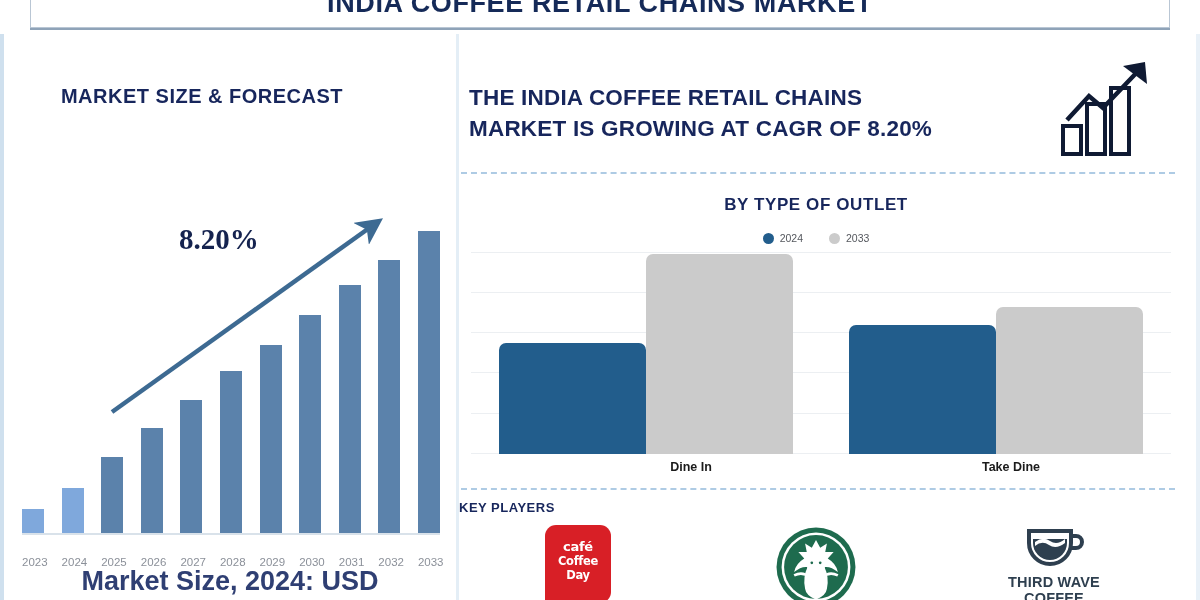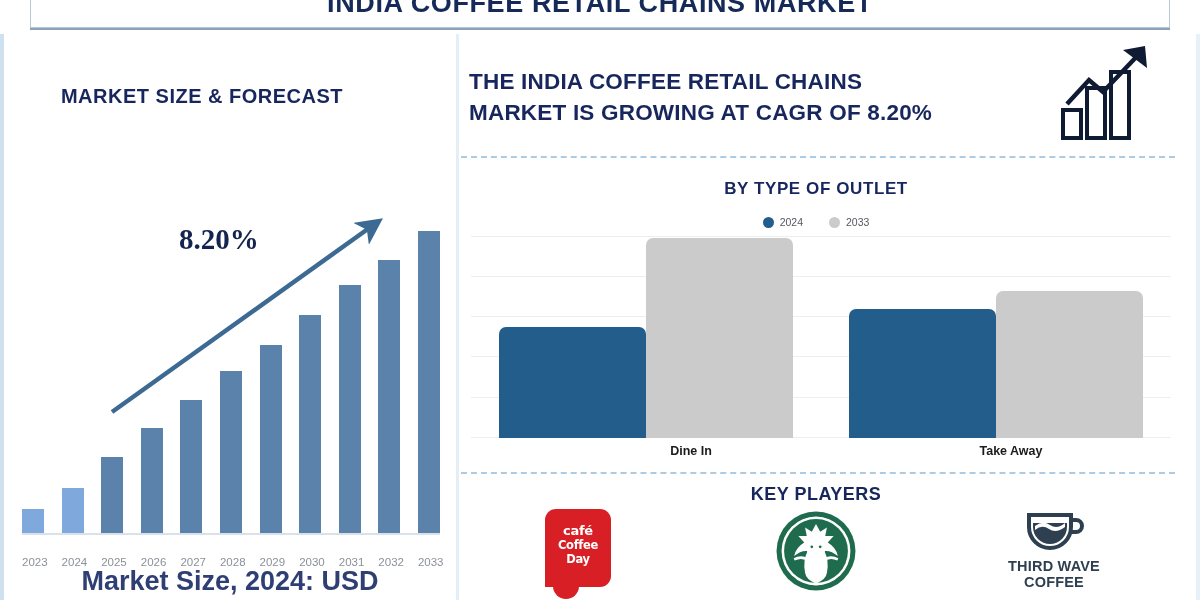--- a/index.html
+++ b/index.html
@@ -65,21 +65,21 @@
     width: 22px; text-align: center; font-size: 11.5px; color: #8b9099;
     font-family: "Liberation Sans", sans-serif;
     margin-top: 16px;
   }
   .ms-value {
     position: absolute; left: 0; top: 524px; width: 452px; text-align: center;
     font-size: 27px; font-weight: bold; color: #2f3f73; line-height: 34px;
   }
 
   
-  .right-panel { position: absolute; left: 459px; top: 24px; width: 671px; height: 560px; }
+  .right-panel { position: absolute; left: 459px; top: 40px; width: 671px; height: 560px; }
 
   .cagr-statement {
     position: absolute; left: 10px; top: 42px; width: 600px;
     font-size: 22.5px; font-weight: bold; color: #17265c;
     line-height: 31px; letter-spacing: .2px;
   }
   .growth-icon { position: absolute; left: 600px; top: 18px; width: 96px; height: 100px; }
 
   .dash-div {
     position: absolute; left: 2px; width: 714px; height: 0;
@@ -114,22 +114,22 @@
   .gbar { width: 147px; border-radius: 7px 7px 0 0; }
   .group-labels {
     position: absolute; left: 12px; top: 420px; width: 700px;
     display: flex; justify-content: flex-end;
   }
   .group-label {
     width: 320px; text-align: center; font-size: 12.5px; font-weight: bold; color: #1b1b1b;
   }
 
   .key-players-title {
-    position: absolute; left: 0; top: 460px; width: 714px; text-align: center;
-    font-size: 18px; font-weight: bold; letter-spacing: .5px; color: #17265c;
+    position: absolute; left: 0; top: 460px; width: 714px; 
+    font-size: 13px; font-weight: bold; letter-spacing: .5px; color: #17265c;
   }
   .logos {
     position: absolute; left: 0; top: 485px; width: 714px; height: 115px;
     display: flex; justify-content: space-around; align-items: flex-start;
   }
   .logo-cell { width: 165px; display: flex; flex-direction: column; align-items: center; }
 
   
   .ccd {
     width: 66px; height: 78px; background: #d81f26;
@@ -275,21 +275,21 @@
           </div>
           <div class="bar-group">
             <div class="gbar" style="height: 129.28px; background: rgb(34, 93, 140);"></div>
             <div class="gbar" style="height: 147.46px; background: rgb(203, 203, 203);"></div>
           </div>
         </div>
     </div>
 
     <div class="group-labels" id="group-labels">
         <div class="group-label">Dine In</div>
-        <div class="group-label">Take Away</div>
+        <div class="group-label">Take Dine</div>
       </div>
 
     <div class="dash-div dash-2"></div>
 
     <div class="key-players-title">KEY PLAYERS</div>
 
     <div class="logos">
 
       <div class="logo-cell">
         <div class="ccd">

